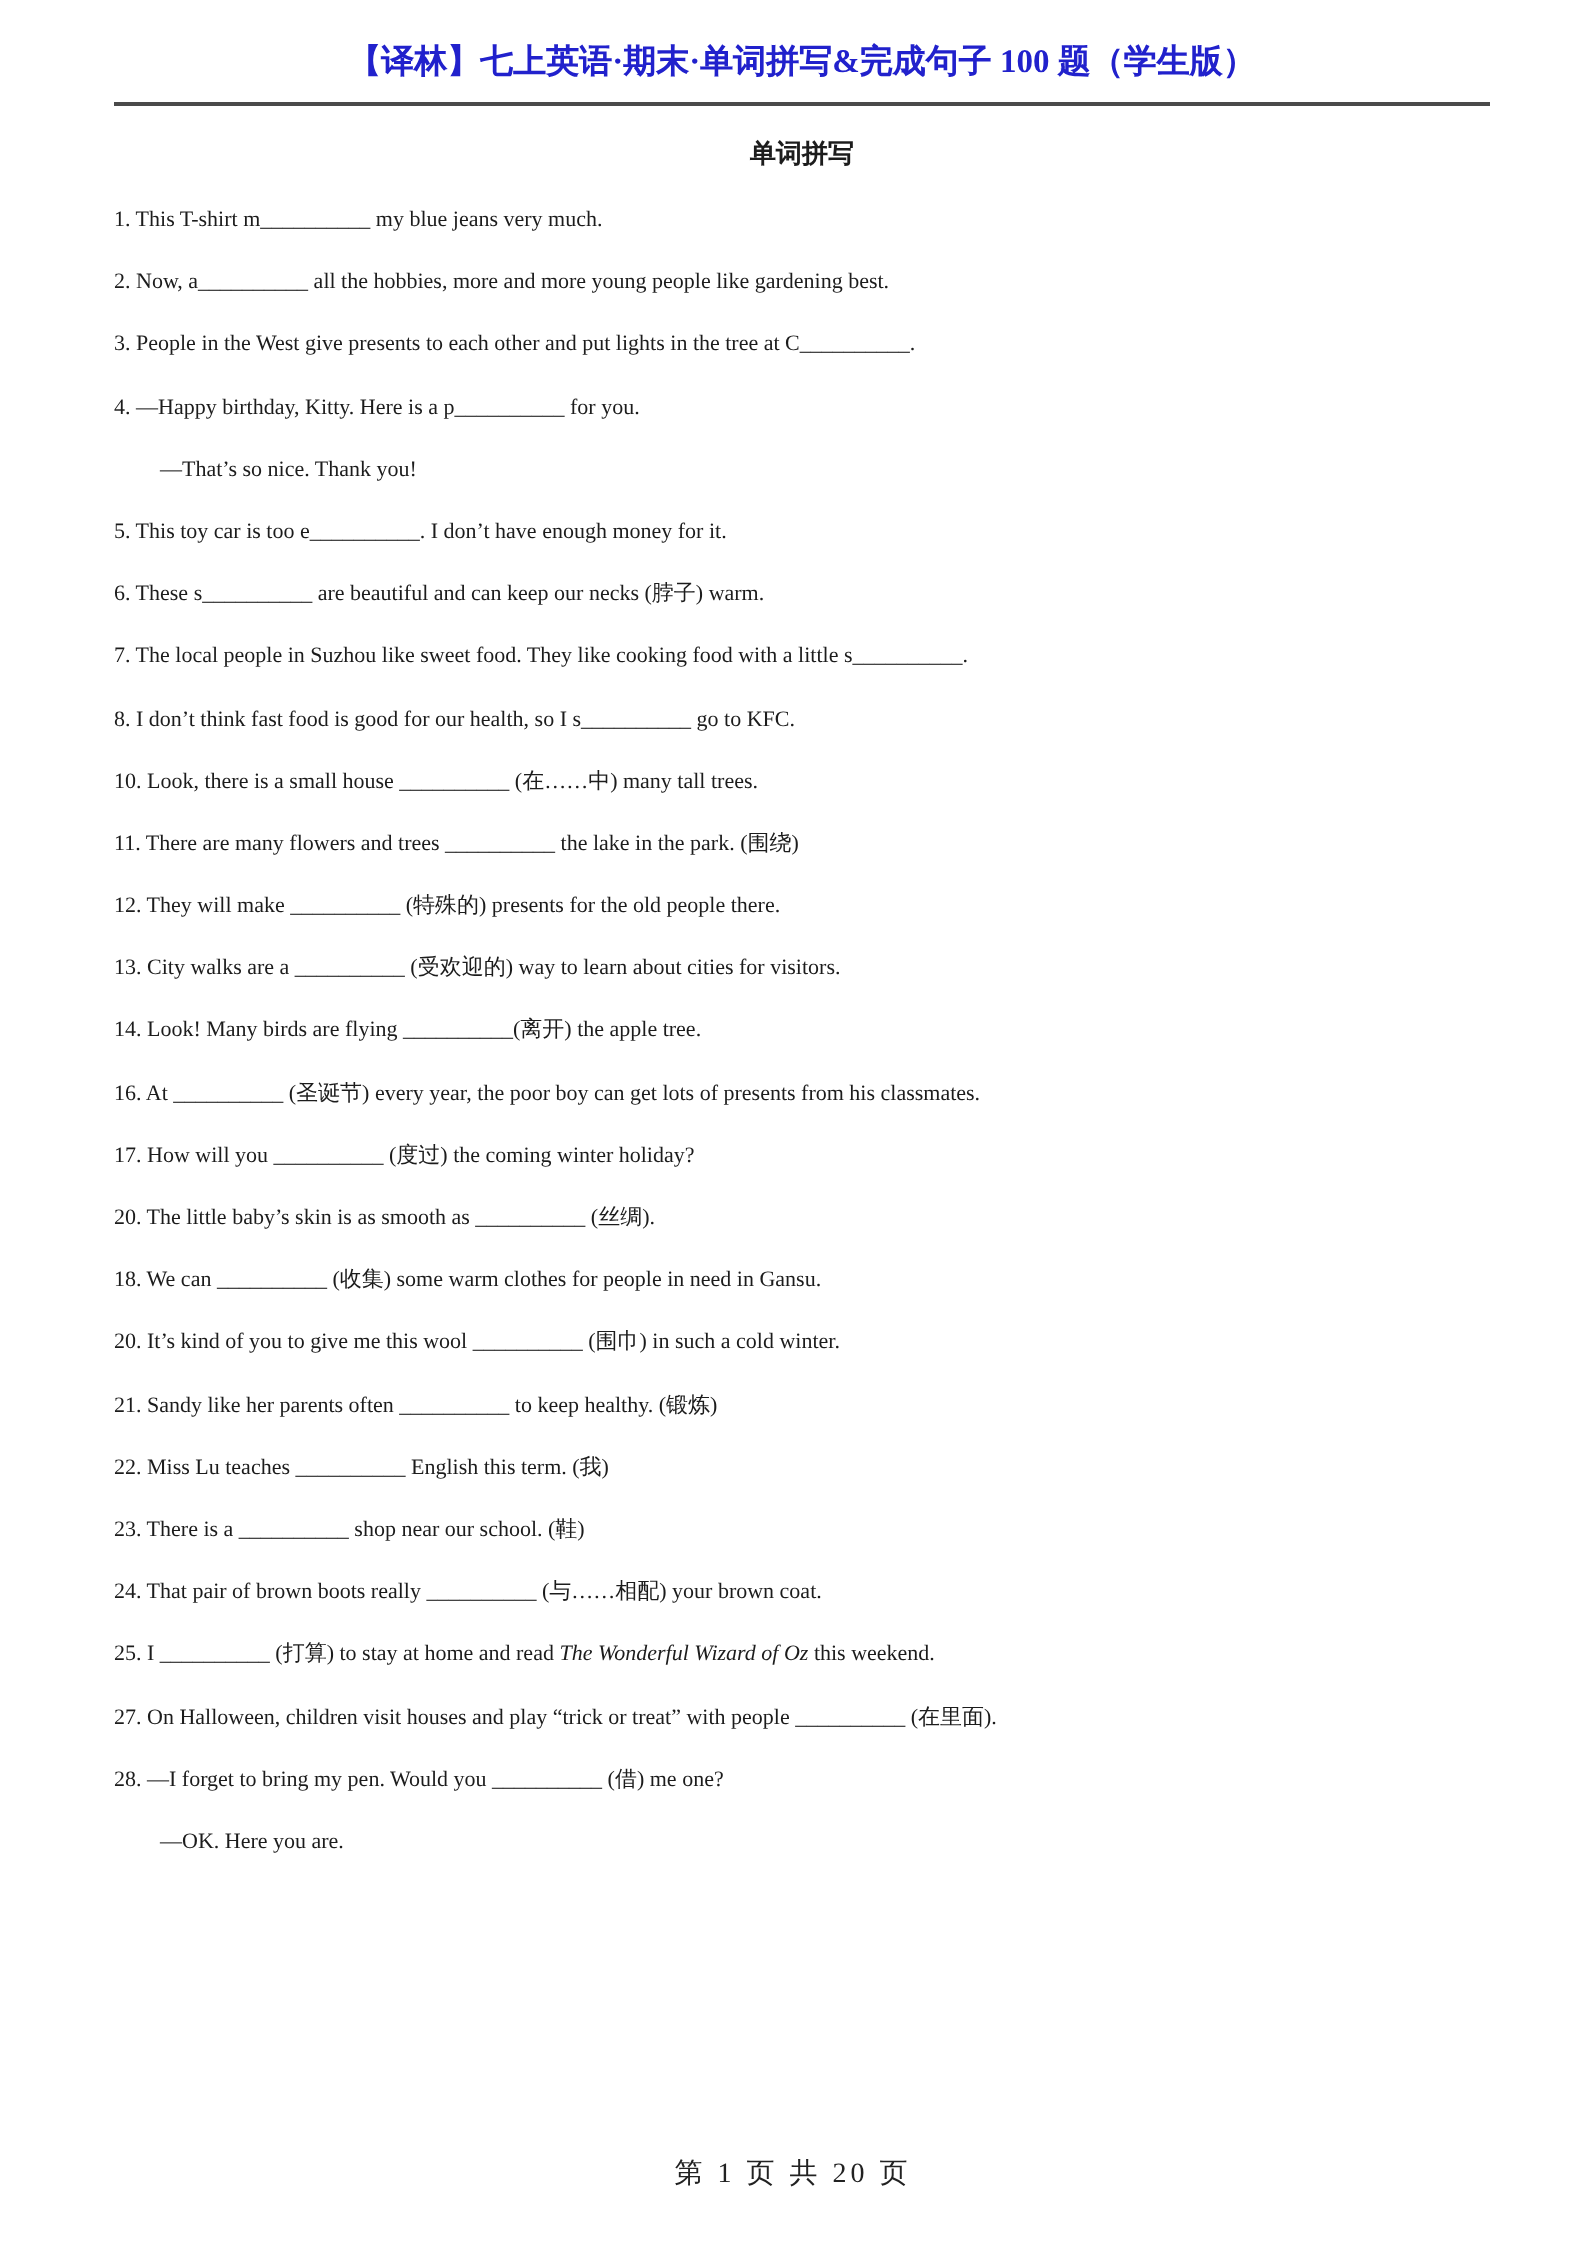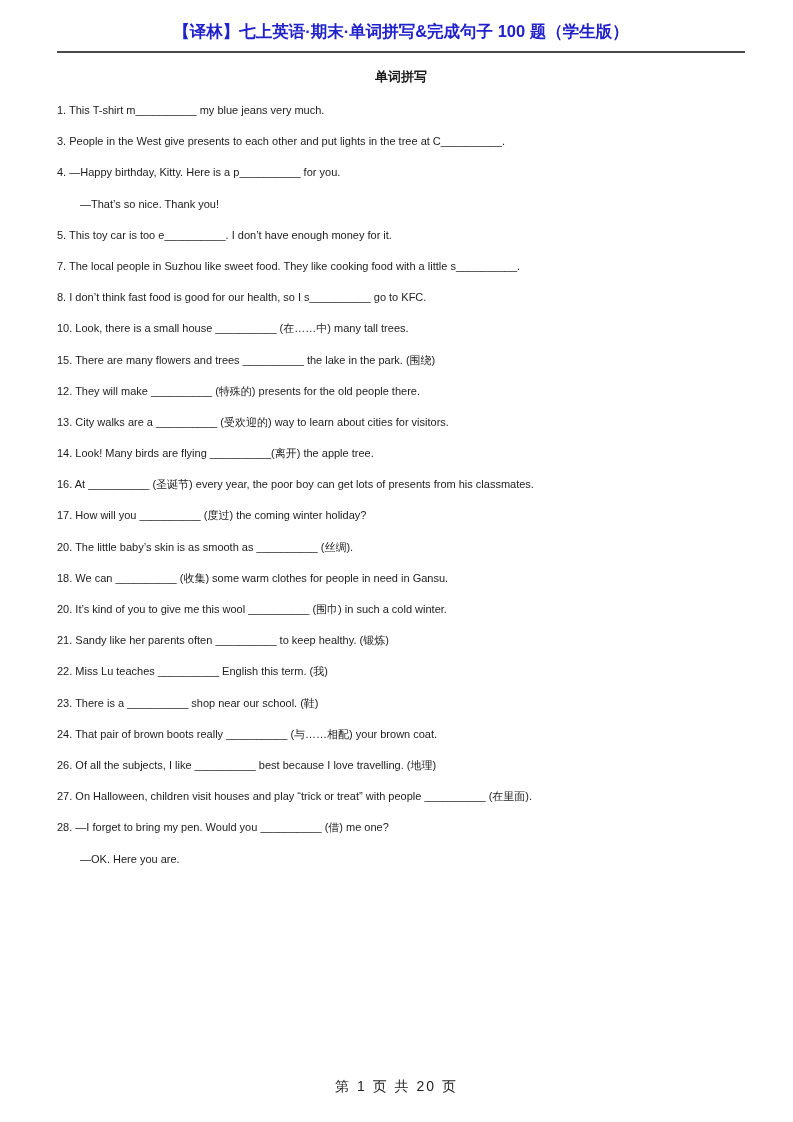--- a/index.html
+++ b/index.html
@@ -4,21 +4,21 @@
 <style>
   html, body { margin: 0; padding: 0; background: #ffffff; }
   .page {
     position: relative;
     width: 793px;
     height: 1122px;
     margin: 0 auto;
     background: #ffffff;
     box-sizing: border-box;
     padding: 18px 48px 0 57px;
-    font-family: Liberation Sans, sans-serif;
+    font-family: Liberation Serif, serif;
     color: #1c1c1c;
     overflow: hidden;
   }
   .doc-title {
     margin: 0;
     text-align: center;
     font-size: 16.5px;
     font-weight: bold;
     line-height: 26px;
     white-space: nowrap;
@@ -61,40 +61,42 @@
 
 <div class="page">
   <h1 class="doc-title" style="color: rgb(33, 33, 204);">【译林】七上英语·期末·单词拼写&amp;完成句子 100 题（学生版）</h1>
 
   <hr class="rule">
 
   <h2 class="section-title">单词拼写</h2>
 
   <div class="questions">
       <p class="q-line">1. This T-shirt m__________ my blue jeans very much.</p>
+      <p class="q-line">2. Now, a__________ all the hobbies, more and more young people like gardening best.</p>
       <p class="q-line">3. People in the West give presents to each other and put lights in the tree at C__________.</p>
       <p class="q-line">4. —Happy birthday, Kitty. Here is a p__________ for you.</p>
       <p class="q-line indent">—That’s so nice. Thank you!</p>
       <p class="q-line">5. This toy car is too e__________. I don’t have enough money for it.</p>
+      <p class="q-line">6. These s__________ are beautiful and can keep our necks (脖子) warm.</p>
       <p class="q-line">7. The local people in Suzhou like sweet food. They like cooking food with a little s__________.</p>
       <p class="q-line">8. I don’t think fast food is good for our health, so I s__________ go to KFC.</p>
       <p class="q-line">10. Look, there is a small house __________ (在……中) many tall trees.</p>
-      <p class="q-line">15. There are many flowers and trees __________ the lake in the park. (围绕)</p>
+      <p class="q-line">11. There are many flowers and trees __________ the lake in the park. (围绕)</p>
       <p class="q-line">12. They will make __________ (特殊的) presents for the old people there.</p>
       <p class="q-line">13. City walks are a __________ (受欢迎的) way to learn about cities for visitors.</p>
       <p class="q-line">14. Look! Many birds are flying __________(离开) the apple tree.</p>
       <p class="q-line">16. At __________ (圣诞节) every year, the poor boy can get lots of presents from his classmates.</p>
       <p class="q-line">17. How will you __________ (度过) the coming winter holiday?</p>
       <p class="q-line">20. The little baby’s skin is as smooth as __________ (丝绸).</p>
       <p class="q-line">18. We can __________ (收集) some warm clothes for people in need in Gansu.</p>
       <p class="q-line">20. It’s kind of you to give me this wool __________ (围巾) in such a cold winter.</p>
       <p class="q-line">21. Sandy like her parents often __________ to keep healthy. (锻炼)</p>
       <p class="q-line">22. Miss Lu teaches __________ English this term. (我)</p>
       <p class="q-line">23. There is a __________ shop near our school. (鞋)</p>
       <p class="q-line">24. That pair of brown boots really __________ (与……相配) your brown coat.</p>
-      <p class="q-line">26. Of all the subjects, I like __________ best because I love travelling. (地理)</p>
+      <p class="q-line">25. I __________ (打算) to stay at home and read <i>The Wonderful Wizard of Oz</i> this weekend.</p>
       <p class="q-line">27. On Halloween, children visit houses and play “trick or treat” with people __________ (在里面).</p>
       <p class="q-line">28. —I forget to bring my pen. Would you __________ (借) me one?</p>
       <p class="q-line indent">—OK. Here you are.</p>
     </div>
 
   <div class="footer">第 1 页 共 20 页</div>
 </div>
 
 </body></html>

